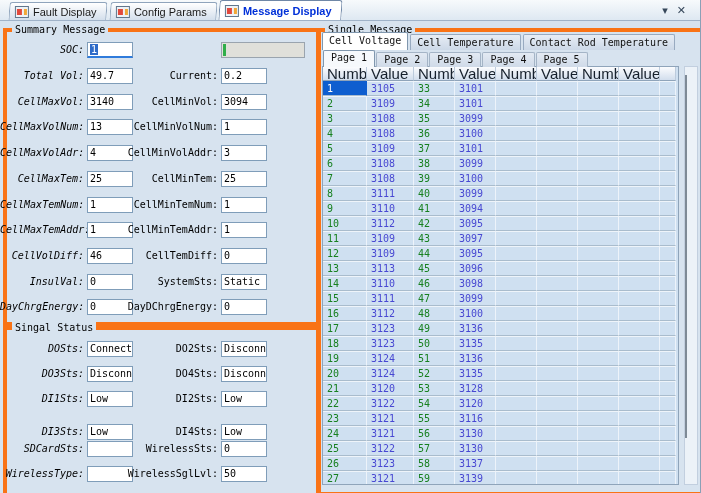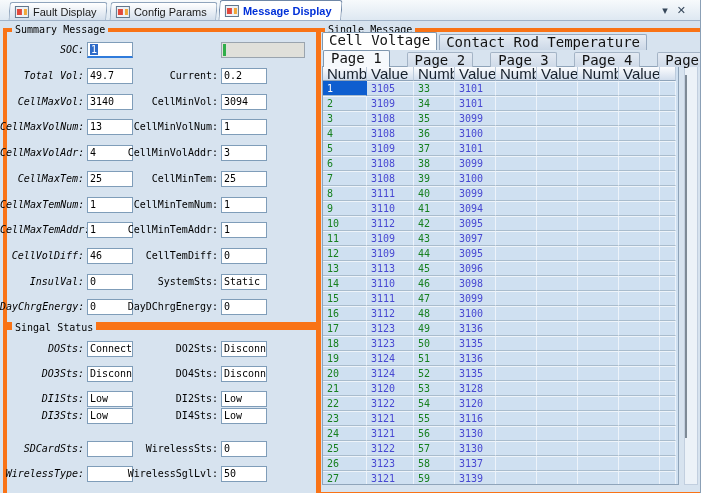--- a/index.html
+++ b/index.html
@@ -55,26 +55,26 @@
   .finput.l { left:87px; } .finput.r { left:221px; }
   .finput.focused { border-bottom:2px solid #2f7bdb; }
   .finput .sel { background:#2e6bc8; color:#fff; padding:0 1px; }
   .progressbar { position:absolute; left:221px; top:0; width:84px; height:16px; box-sizing:border-box;
     background:#e0e0da; border:1px solid #9aa4ae; }
   .progressbar .fill { position:absolute; left:1px; top:1px; bottom:1px; width:3px; background:#2fae4a; }
   
   .mtabs { position:absolute; left:322px; top:33px; height:17px; display:flex; align-items:flex-end; z-index:2; }
   .mtab { height:15px; margin-right:2px; padding:0 6px; box-sizing:content-box;
     border:1px solid #98aac0; border-bottom:none; border-radius:2px 2px 0 0;
-    background:linear-gradient(#e7edf5,#ccd8e7); font-size:14px; line-height:15px; color:#111; white-space:nowrap; }
+    background:linear-gradient(#e7edf5,#ccd8e7); font-size:10px; line-height:15px; color:#111; white-space:nowrap; }
   .mtab.active { background:#ffffff; height:17px; border-color:#8097ae; }
   .ptabs { position:absolute; left:323px; top:50px; height:17px; display:flex; align-items:flex-end; z-index:2; }
-  .ptab { height:14px; margin-right:17px; padding:0 7px; box-sizing:content-box;
+  .ptab { height:14px; margin-right:1px; padding:0 7px; box-sizing:content-box;
     border:1px solid #a4b4c6; border-bottom:none; border-radius:2px 2px 0 0;
-    background:linear-gradient(#e3eaf3,#cfdae8); font-size:14px; line-height:14px; color:#111; white-space:nowrap; }
+    background:linear-gradient(#e3eaf3,#cfdae8); font-size:10px; line-height:14px; color:#111; white-space:nowrap; }
   .ptab.active { background:#f6f9fc; height:16px; border-color:#8097ae; }
   
   #vtable {
     position:absolute; left:322px; top:66px; width:357px; height:419px; box-sizing:border-box;
     border:1px solid #8fa4ba; background:#cfe0f1; overflow:hidden;
     display:grid; grid-template-columns:44px 47px 41px 41px 41px 41px 41px 41px 16px;
     grid-template-rows:14px repeat(27,15px);
   }
   .hcell { background:linear-gradient(#fbfcfe,#d2deed); border-right:1px solid #bccbdc; border-bottom:1px solid #8fa4ba;
     font-family:"Liberation Sans", sans-serif; font-size:15px; line-height:13px; padding-left:4px; color:#16202c; overflow:hidden; }
@@ -202,21 +202,21 @@
       <div class="finput l">Disconnec</div>
       <span class="flabel r">DO4Sts:</span>
       <div class="finput r">Disconnec</div>
     </div>
     <div class="field" style="top: 391px;">
       <span class="flabel l">DI1Sts:</span>
       <div class="finput l">Low</div>
       <span class="flabel r">DI2Sts:</span>
       <div class="finput r">Low</div>
     </div>
-    <div class="field" style="top: 408px; padding-left: 16px;">
+    <div class="field" style="top: 424px; padding-left: 16px;">
       <span class="flabel l">DI3Sts:</span>
       <div class="finput l">Low</div>
       <span class="flabel r">DI4Sts:</span>
       <div class="finput r">Low</div>
     </div>
     <div class="field" style="top: 441px;">
       <span class="flabel l">SDCardSts:</span>
       <div class="finput l"></div>
       <span class="flabel r">WirelessSts:</span>
       <div class="finput r">0</div>
@@ -224,20 +224,21 @@
     <div class="field" style="top: 466px;">
       <span class="flabel l">WirelessType:</span>
       <div class="finput l"></div>
       <span class="flabel r">WirelessSglLvl:</span>
       <div class="finput r">50</div>
     </div>
   </div>
 
 <div class="mtabs">
   <div class="mtab active">Cell Voltage</div>
+  <div class="mtab">Cell Temperature</div>
   <div class="mtab">Contact Rod Temperature</div>
 </div>
 
 <div class="ptabs">
   <div class="ptab active">Page 1</div>
   <div class="ptab">Page 2</div>
   <div class="ptab">Page 3</div>
   <div class="ptab">Page 4</div>
   <div class="ptab">Page 5</div>
 </div>

